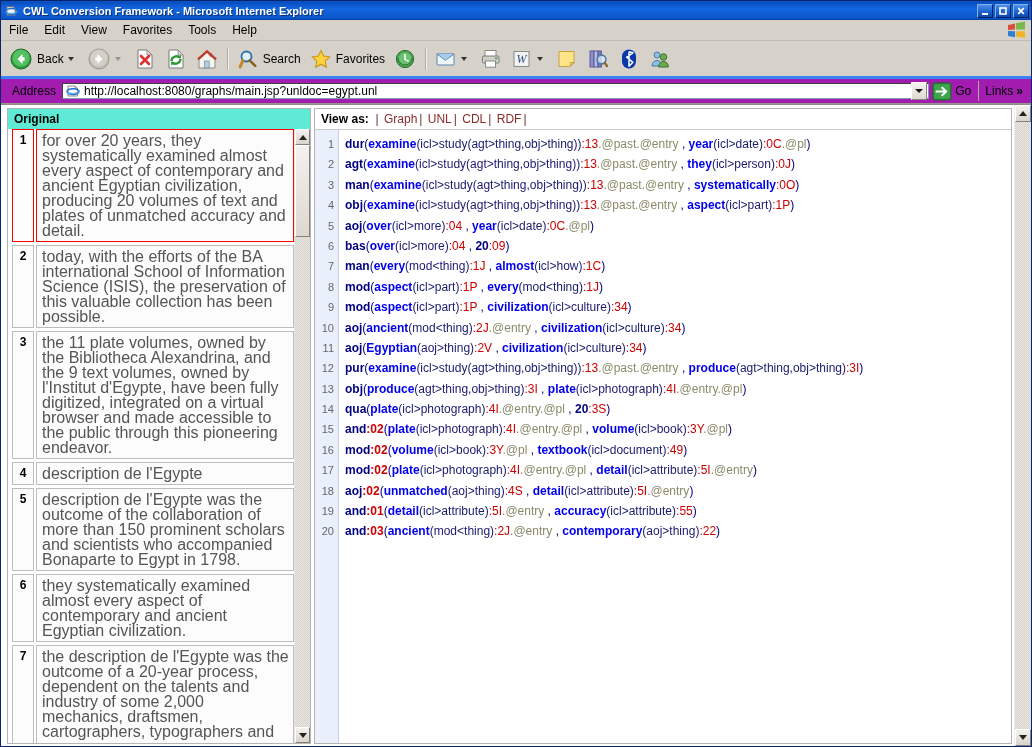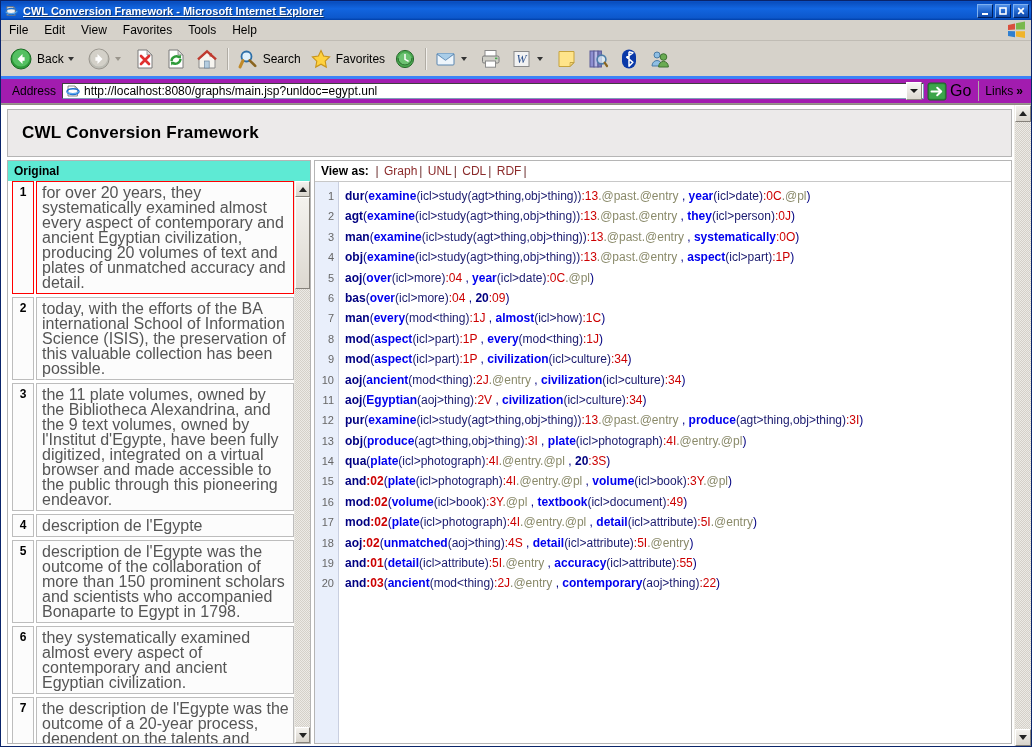--- a/index.html
+++ b/index.html
@@ -31,21 +31,20 @@
     position:relative;
   }
   .ie-glyph{
     width:15px;height:15px;display:block;
   }
   .titlebar .tb-text{
     font-size:11px;font-weight:bold;
     text-shadow:1px 1px 0 rgba(0,0,0,.45);
     white-space:nowrap;letter-spacing:0;
     flex:1 1 auto;
-    text-decoration:underline;
   }
   .tb-buttons{display:flex;gap:2px;align-items:center;}
   .tb-btn{
     width:16px;height:14px;
     background:linear-gradient(180deg,#4f8fe8,#1e63cc 55%,#0d47a8);
     border:1px solid #7fb1f0;
     border-right-color:#02205e;border-bottom-color:#02205e;
     display:flex;align-items:center;justify-content:center;
     color:#fff;font-size:9px;font-weight:bold;line-height:1;
     box-sizing:border-box;
@@ -98,21 +97,21 @@
   .addr-box .favicon{width:16px;height:16px;margin:0 3px 0 2px;flex:0 0 16px;}
   .addr-text{font-size:12px;color:#000;white-space:nowrap;overflow:hidden;flex:1 1 auto;}
   .addr-drop{
     width:16px;height:18px;flex:0 0 16px;
     background:linear-gradient(180deg,#f6f5f3,#ddd9d1);
     border:1px solid #fff;border-right-color:#8b877f;border-bottom-color:#8b877f;
     display:flex;align-items:center;justify-content:center;margin-right:1px;
     box-sizing:border-box;
   }
   .go-btn{display:flex;align-items:center;padding:0 4px 0 3px;}
-  .go-btn .lbl{font-size:16px;margin-left:3px;}
+  .go-btn .lbl{font-size:12px;margin-left:3px;}
   .links-btn{display:flex;align-items:center;padding:0 2px 0 6px;border-left:1px solid #b0aca4;margin-left:3px;height:20px;}
   .links-btn .lbl{font-size:12px;}
   .chev{font-size:12px;font-weight:bold;margin-left:3px;}
   
   .pagewrap{
     flex:1 1 auto;display:flex;
     background:#fff;
     border-top:1px solid #8f8b83;
     overflow:hidden;
   }
@@ -441,23 +440,20 @@
     </span>
     <span class="links-btn">
       <span class="lbl">Links</span>
       <span class="chev">»</span>
     </span>
   </div>
 
   <div class="pagewrap">
     <div class="page">
 
-      <div class="app-head">
-        <span class="app-title">CWL Conversion Framework</span>
-      </div>
 
       <div class="panes">
 
         <div class="pane-left">
           <div class="pane-head">
             <span class="vtitle">Original</span>
           </div>
           <div class="pane-body">
             <div class="sent-list" id="sent-list">
                 <div class="sent-row sel">

